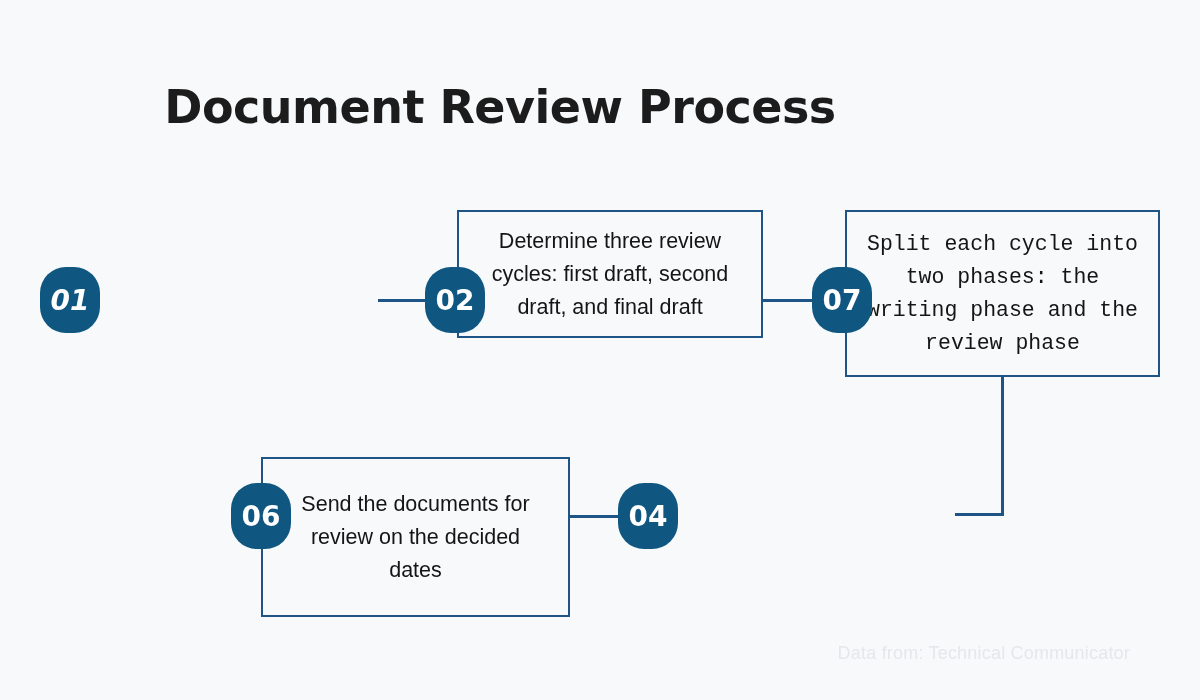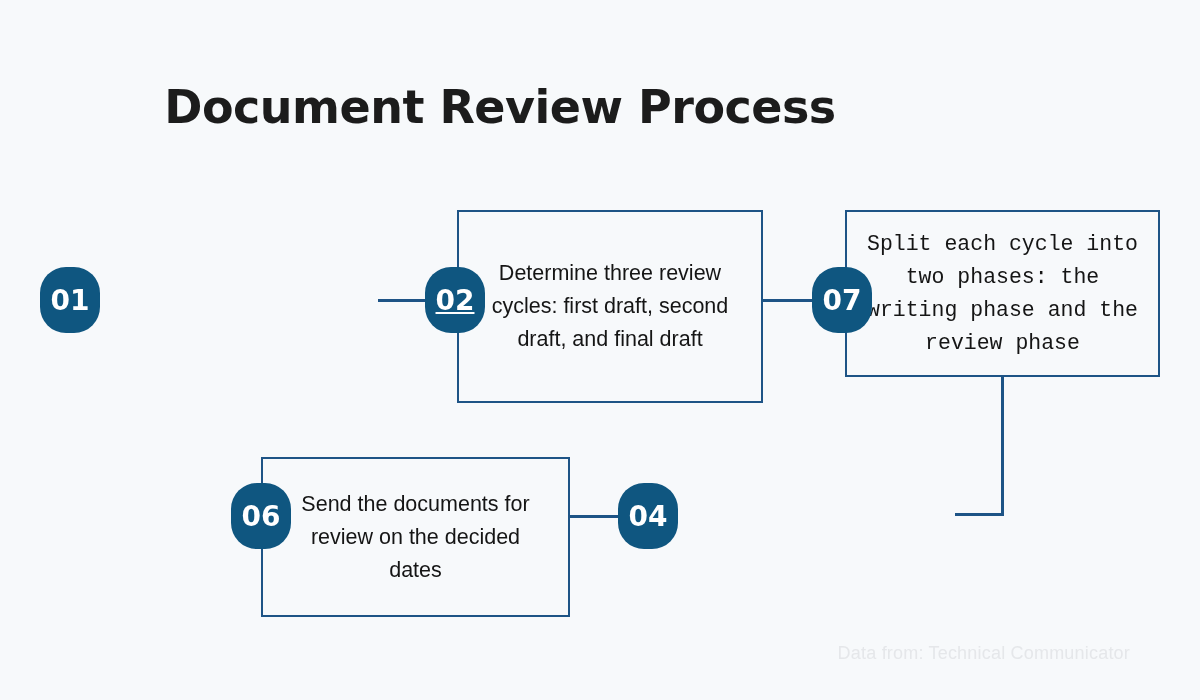--- a/index.html
+++ b/index.html
@@ -51,21 +51,21 @@
     line-height: 33px;
     color: #151515;
     text-align: center;
     padding: 0 22px;
     box-sizing: border-box;
     width: 100%;
   }
 
   
   #box1 { left: 68px;  top: 210px; width: 312px; height: 167px; }
-  #box2 { left: 457px; top: 210px; width: 306px; height: 193px; }
+  #box2 { left: 457px; top: 210px; width: 306px; height: 128px; }
   #box3 { left: 845px; top: 210px; width: 315px; height: 167px; }
   #box5 { left: 261px; top: 457px; width: 309px; height: 160px; }
   #box4 { left: 647px; top: 437px; width: 310px; height: 160px; }
 
   #box1 .step-text { padding: 0 32px; }
   #box3 .step-text { padding: 0 14px; font-family: Liberation Mono, monospace; }
 
   
   .badge {
     position: absolute;
@@ -76,22 +76,22 @@
     color: #ffffff;
     display: flex;
     align-items: center;
     justify-content: center;
     font-family: "DejaVu Sans", sans-serif;
     font-size: 28px;
     font-weight: 700;
     letter-spacing: 0px;
     z-index: 5;
   }
-  #badge1 { left: 40px;  top: 267px; }
-  #badge2 { left: 425px; top: 267px; text-decoration: underline; }
+  #badge1 { left: 40px;  top: 267px; font-style: italic; }
+  #badge2 { left: 425px; top: 267px; }
   #badge3 { left: 812px; top: 267px; }
   #badge5 { left: 231px; top: 483px; }
   #badge4 { left: 618px; top: 483px; }
 
   
   .conn {
     position: absolute;
     background: #1e5486;
     z-index: 1;
   }

